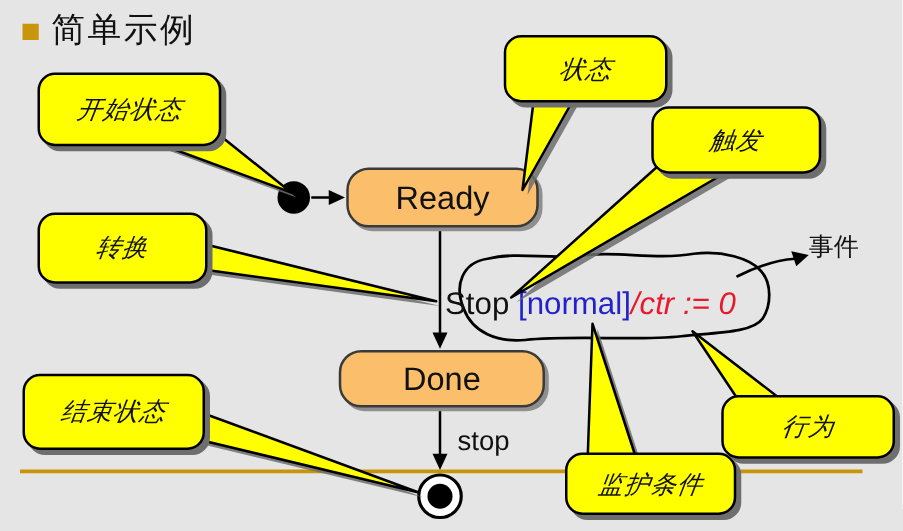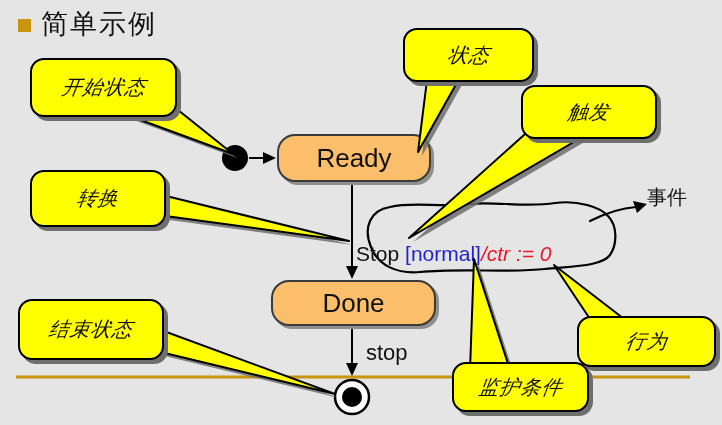--- a/index.html
+++ b/index.html
@@ -16,21 +16,21 @@
               letter-spacing:2px;}
 
   
   .state{position:absolute;z-index:2;background:#FBBE6B;border:2px solid #3a3a3a;border-radius:18px;
          box-shadow:3px 3px 0 #8f8f8f;display:flex;align-items:center;justify-content:center;
          font-size:26px;color:#111;}
   #state-ready{left:277px;top:134px;width:150px;height:44px;}
   #state-done{left:271px;top:280px;width:161px;height:42px;}
 
   
-  #transition-label{position:absolute;left:356px;top:242px;z-index:2;font-size:21px;white-space:nowrap;color:#111;}
+  #transition-label{position:absolute;left:356px;top:229px;z-index:2;font-size:25px;white-space:nowrap;color:#111;}
   #transition-label .guard{color:#2222CC;}
   #transition-label .action{color:#E8192C;font-style:italic;}
   #stop-label{position:absolute;left:366px;top:340px;z-index:2;font-size:22px;color:#111;}
   #event-label{position:absolute;left:647px;top:184px;z-index:2;font-size:20px;color:#111;}
 
   
   .callout{position:absolute;z-index:4;background:#FFFF00;border:2px solid #000;border-radius:14px;
            box-shadow:4px 4px 0 #6e6e6e;display:flex;align-items:center;justify-content:center;}
   .callout .txt{font-size:20px;color:#111;font-style:italic;transform:skewX(-8deg);letter-spacing:1px;}
   #co-start{left:30px;top:58px;width:143px;height:55px;}

